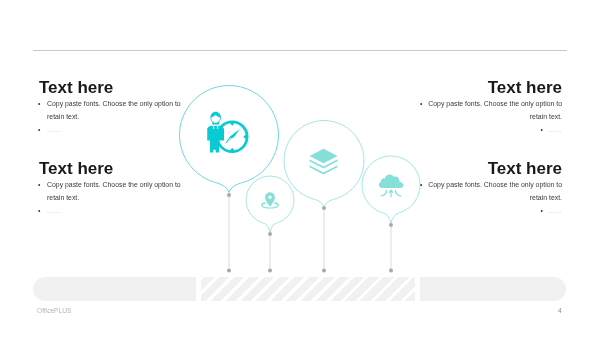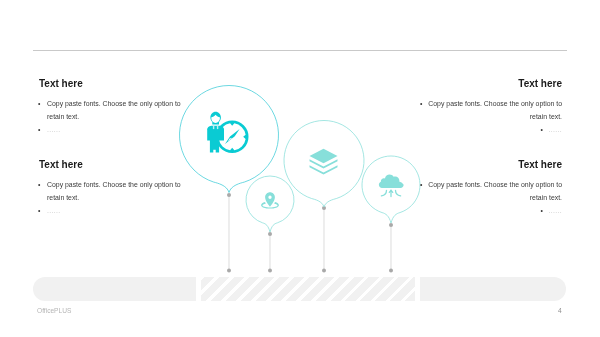--- a/index.html
+++ b/index.html
@@ -1,19 +1,19 @@
 <!DOCTYPE html>
 <html><head>
 <meta charset="utf-8">
 <style>
   html,body{margin:0;padding:0;}
   body{width:600px;height:337px;background:#ffffff;font-family:"Liberation Sans",sans-serif;overflow:hidden;}
   .slide{position:relative;width:600px;height:337px;background:#fff;}
   .divider{position:absolute;left:33px;top:50px;width:534px;height:1px;background:#c9c9c9;}
-  .heading{position:absolute;font-size:10px;font-weight:bold;color:#1a1a1a;}
+  .heading{position:absolute;font-size:17px;font-weight:bold;color:#1a1a1a;}
   .bullets{position:absolute;font-size:6.9px;color:#3a3a3a;line-height:13px;}
   .dots{color:#c3c3c3;letter-spacing:0.33px;}
   .footer-left{position:absolute;left:37px;top:307px;font-size:6.6px;color:#b5b5b5;}
   .footer-right{position:absolute;left:558px;top:307px;font-size:6.6px;color:#8e8e8e;}
   .bar{position:absolute;left:33px;top:277px;width:533px;height:24px;border-radius:12px;background:#f1f1f1;}
   .bar-gap{position:absolute;top:277px;width:5px;height:24px;background:#fff;}
   .stripes{position:absolute;left:201px;top:277px;width:214px;height:24px;
            background:repeating-linear-gradient(-45deg,#f1f1f1 0 7.1px,#ffffff 7.1px 10.6px);}
   svg.diagram{position:absolute;left:0;top:0;pointer-events:none;}
   ul.bl{margin:0;padding:0;list-style:none;}

